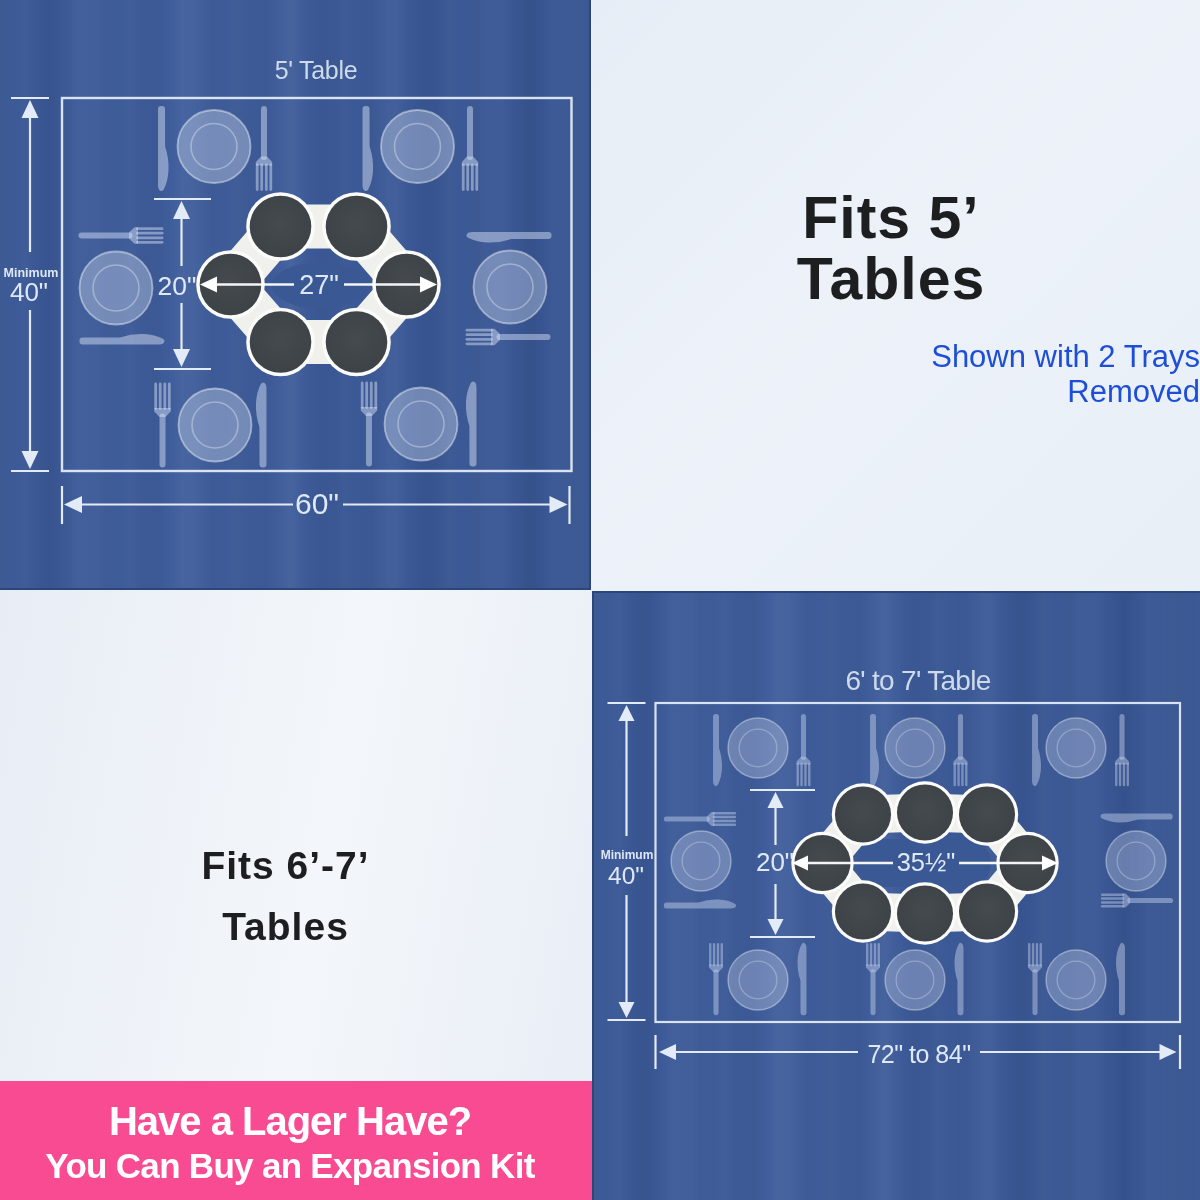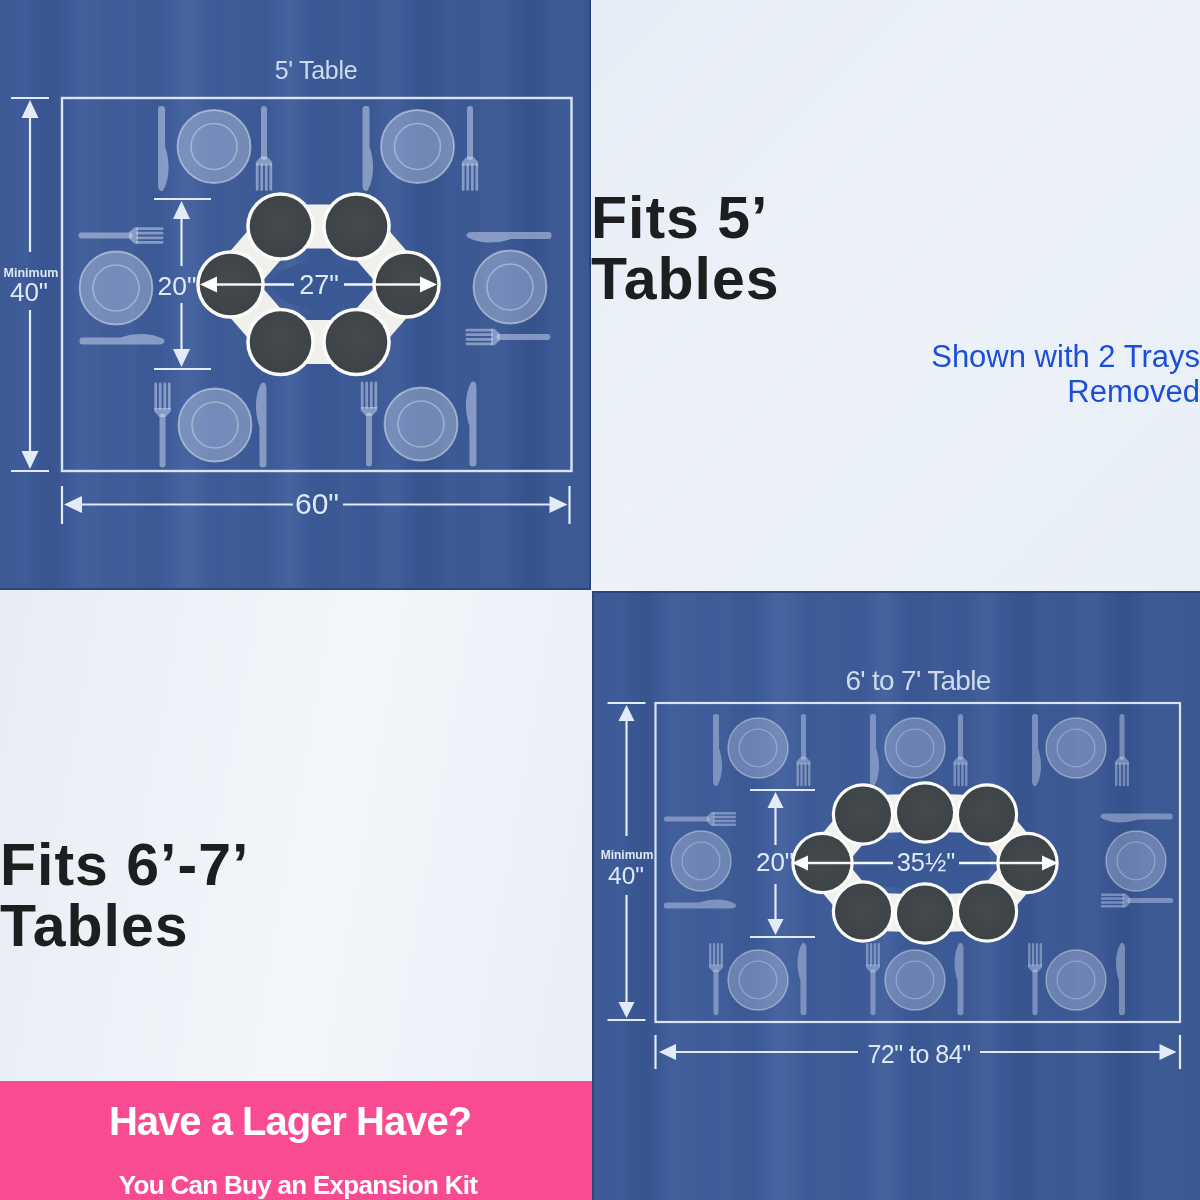--- a/index.html
+++ b/index.html
@@ -12,21 +12,21 @@
  linear-gradient(90deg, rgba(0,0,15,0.03), rgba(255,255,255,0.015) 30%, rgba(0,0,15,0.03) 70%, rgba(0,0,25,0.05));}
 #q-tr{left:591px;top:0;width:609px;height:591px;background:linear-gradient(135deg,#e7edf6 0%,#edf2f9 45%,#e9eff7 100%);}
 #q-bl{left:0;top:590px;width:592px;height:491px;background:linear-gradient(100deg,#e8edf5 0%,#f3f7fb 55%,#e9eef6 100%);}
 #q-br{left:592px;top:591px;width:608px;height:609px;box-sizing:border-box;border-left:2px solid #2b4679;border-top:2px solid #2b4679;
 background-color:#3c5b9a;
 background-image:
  repeating-linear-gradient(90deg, rgba(0,0,20,0.032) 0px, rgba(0,0,0,0) 13px, rgba(255,255,255,0.025) 25px, rgba(0,0,0,0) 38px, rgba(0,0,20,0.032) 53px),
  repeating-linear-gradient(90deg, rgba(255,255,255,0.03) 0px, rgba(0,0,0,0) 21px, rgba(0,0,25,0.04) 46px, rgba(0,0,0,0) 70px, rgba(255,255,255,0.03) 97px),
  linear-gradient(90deg, rgba(0,0,15,0.03), rgba(255,255,255,0.015) 30%, rgba(0,0,15,0.03) 70%, rgba(0,0,25,0.05));}
 #pink{left:0;top:1081px;width:592px;height:119px;background:#f94b92;}
-.head{font-weight:700;color:#1d1e20;text-align:left;letter-spacing:0px;}
+.head{font-weight:700;color:#1d1e20;text-align:center;letter-spacing:0px;}
 .sub{color:#1d4ed8;text-align:right;}
 .pinkhead{font-weight:700;color:#ffffff;text-align:center;}
 svg{position:absolute;left:0;top:0;}
 svg text{font-family:"Liberation Sans",sans-serif;}
 </style>
 </head>
 <body>
 
 <div id="q-tl" class="abs"></div>
 
@@ -35,25 +35,25 @@
 <div id="q-bl" class="abs"></div>
 
 <div id="q-br" class="abs"></div>
 
 <div id="pink" class="abs"></div>
 
 <div class="abs head" style="left:591px;top:188px;width:600px;font-size:59px;line-height:61px;letter-spacing:1px;">Fits 5’<br>Tables</div>
 
 <div class="abs sub" style="left:591px;top:340px;width:609px;font-size:31px;line-height:34.5px;">Shown with 2 Trays<br>Removed</div>
 
-<div class="abs head" style="left:0px;top:835px;width:571px;font-size:59px;line-height:61px;letter-spacing:1px;">Fits 6’-7’<br>Tables</div>
+<div class="abs head" style="left:0px;top:835px;width:571px;font-size:39px;line-height:61px;letter-spacing:1px;">Fits 6’-7’<br>Tables</div>
 
 <div class="abs pinkhead" style="left:0px;top:1100px;width:580px;font-size:40px;line-height:42px;letter-spacing:-1px;">Have a Lager Have?</div>
 
-<div class="abs pinkhead" style="left:8px;top:1151px;width:580px;font-size:26px;line-height:29px;letter-spacing:-0.7px;margin-top:20px;">You Can Buy an Expansion Kit</div>
+<div class="abs pinkhead" style="left:0px;top:1151px;width:580px;font-size:35px;line-height:29px;letter-spacing:-0.7px;">You Can Buy an Expansion Kit</div>
 
 <svg width="1200" height="1200" viewBox="0 0 1200 1200">
 <defs>
 <radialGradient id="gtray" cx="0.5" cy="0.45" r="0.65">
 <stop offset="0" stop-color="#454a4f"></stop>
 <stop offset="0.8" stop-color="#3e4348"></stop>
 <stop offset="1" stop-color="#3b4045"></stop>
 </radialGradient>
 <g id="plate">
 <circle r="36.5" fill="rgba(224,231,246,0.34)" stroke="rgba(250,252,255,0.45)" stroke-width="1.8"></circle>

